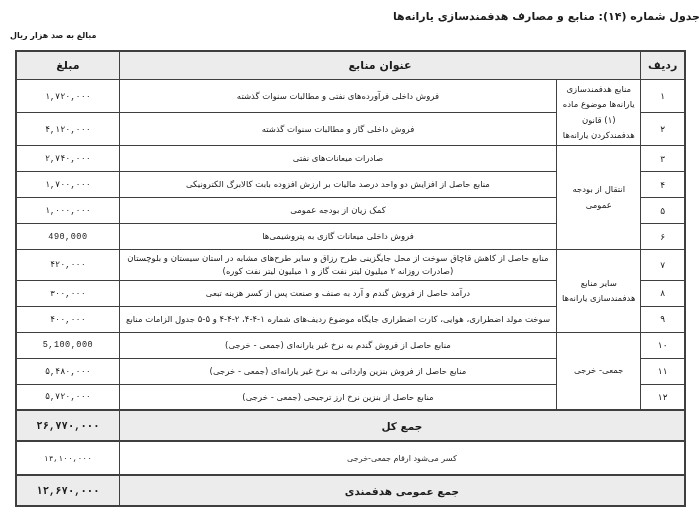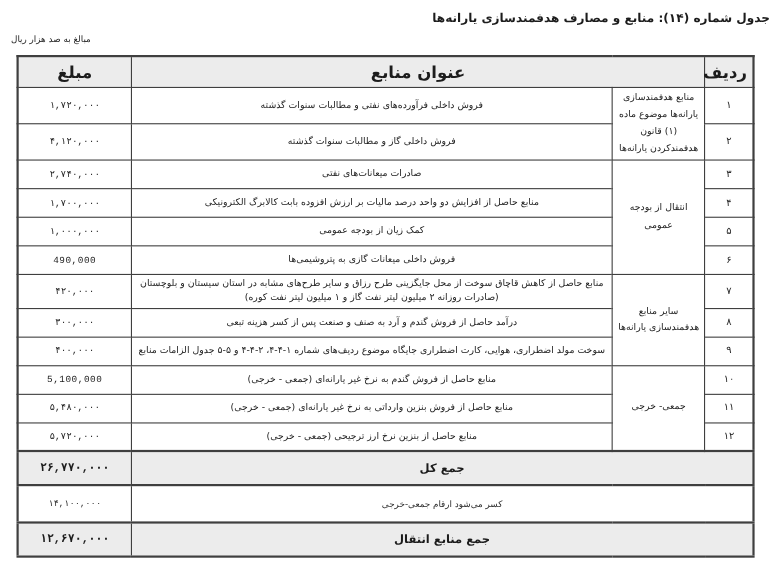--- a/index.html
+++ b/index.html
@@ -5,33 +5,33 @@
   html,body{margin:0;padding:0;}
   body{
     width:700px;height:513px;position:relative;background:#fff;
     font-family:"DejaVu Sans", sans-serif;color:#1c1c1c;overflow:hidden;
   }
   .title{
     position:absolute;top:10px;left:0;right:0;text-align:right;
     font-weight:bold;font-size:11px;direction:rtl;
   }
   .unit-note{
-    position:absolute;top:31px;left:10px;font-size:8px;font-weight:normal;direction:rtl;
+    position:absolute;top:31px;left:10px;font-size:8px;font-weight:bold;direction:rtl;
   }
   table.main{
     position:absolute;top:50px;left:15px;width:671px;
     border-collapse:collapse;direction:rtl;table-layout:fixed;
     border:2px solid var(--border,#3f3f3f);
   }
   th,td{
     border:1px solid var(--border,#3f3f3f);
     text-align:center;vertical-align:middle;padding:2px 5px;
   }
   thead th{
-    background:var(--header_bg,#ececec);font-weight:bold;font-size:15px;height:23px;
+    background:var(--header_bg,#ececec);font-weight:bold;font-size:11px;height:23px;
   }
   tbody tr{height:26px;}
   td.radif{font-size:9px;}
   td.category{font-size:8.5px;line-height:1.8;padding:2px 3px;margin-top:12px;}
   td.desc{font-size:8.5px;line-height:1.5;}
   td.amount{font-size:8.5px;letter-spacing:0.5px;font-family:Liberation Mono, monospace;}
   tfoot td{height:25px;}
   tfoot tr.sum-strong td{
     background:var(--header_bg,#ececec);font-weight:bold;font-size:10.5px;
     border-top:2px solid var(--border,#3f3f3f);border-bottom:2px solid var(--border,#3f3f3f);
@@ -127,17 +127,17 @@
   <tfoot id="tfoot">
       <tr class="sum-strong">
         <td class="sum-label" colspan="3">جمع کل</td>
         <td class="amount sum-amount">۲۶,۷۷۰,۰۰۰</td>
       </tr>
       <tr class="sum-light">
         <td class="sum-label" colspan="3">کسر می‌شود ارقام جمعی-خرجی</td>
         <td class="amount sum-amount">۱۴,۱۰۰,۰۰۰</td>
       </tr>
       <tr class="sum-strong">
-        <td class="sum-label" colspan="3">جمع منابع انتقال</td>
+        <td class="sum-label" colspan="3">جمع عمومی هدفمندی</td>
         <td class="amount sum-amount">۱۲,۶۷۰,۰۰۰</td>
       </tr>
     </tfoot>
 </table>
 
 </body></html>

